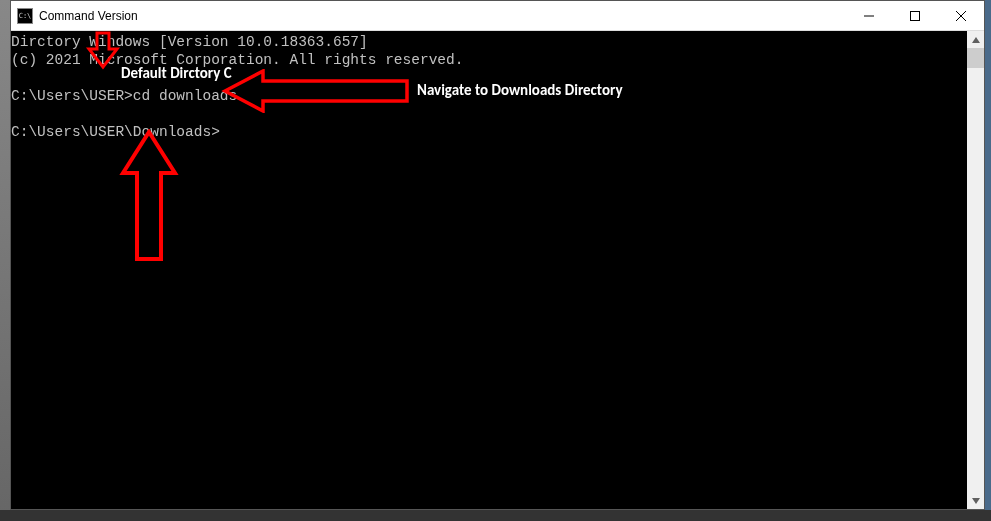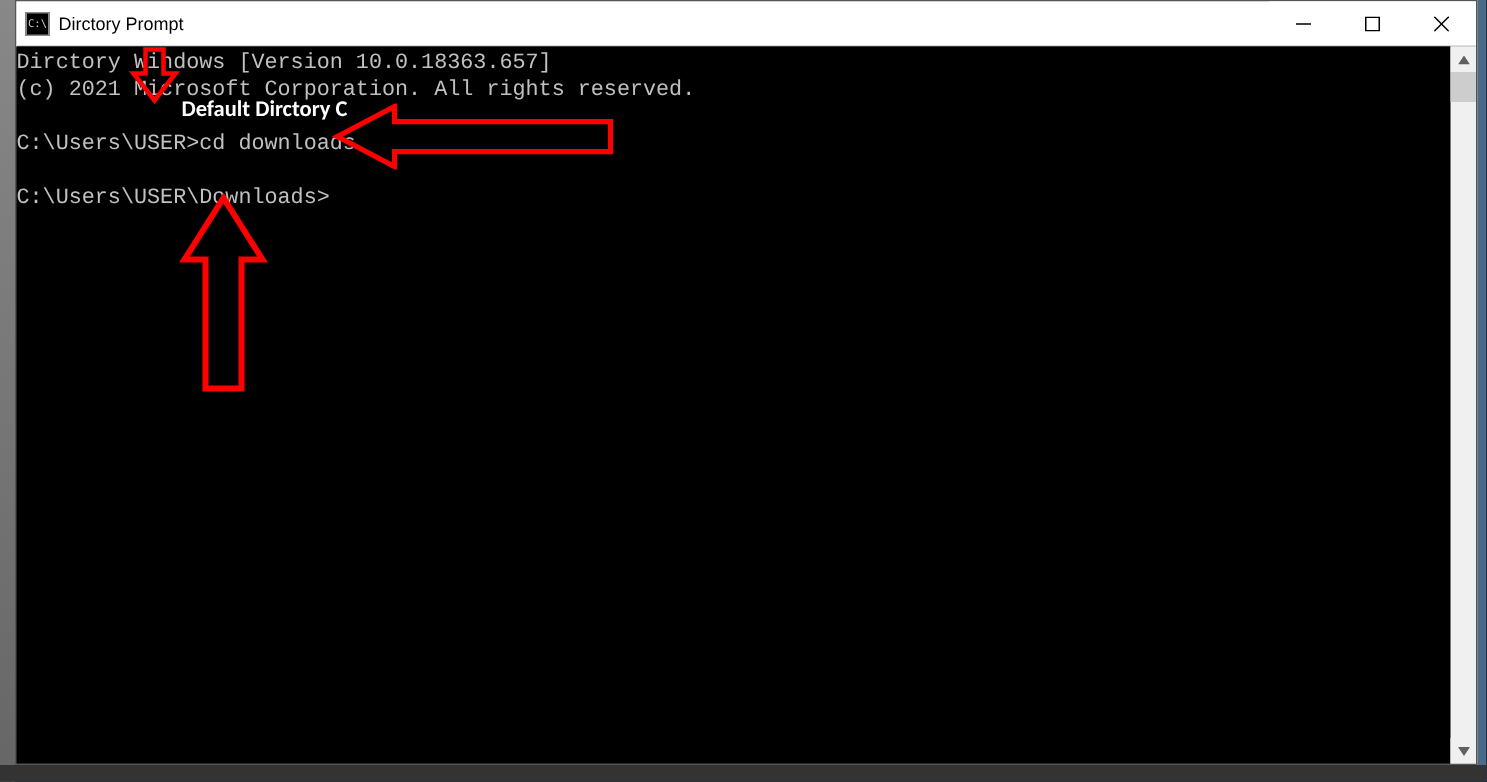--- a/index.html
+++ b/index.html
@@ -145,21 +145,21 @@
   </style>
 </head>
 <body>
 
 <div class="left-strip"></div>
 
 <div class="window">
   <div class="titlebar">
     <div class="titlebar-left">
       <div class="app-icon">C:\</div>
-      <div class="title-text">Dirctory Prompt</div>
+      <div class="title-text">Command Version</div>
     </div>
     <div class="window-controls">
       <div class="win-btn">
         <svg width="10" height="10">
             <line x1="0" y1="5" x2="10" y2="5" stroke="#000" stroke-width="1"></line>
           </svg>
       </div>
       <div class="win-btn">
         <svg width="10" height="10">
             <rect x="0.5" y="0.5" width="9" height="9" fill="none" stroke="#000" stroke-width="1"></rect>
@@ -197,20 +197,21 @@
     </div>
 
     <svg class="annot-svg" style="left:72px; top:0px;" width="40" height="50">
       <polygon points="14,2 26,2 26,18 34,18 20,36 6,18 14,18" fill="none" stroke="#ff0000" stroke-width="3"></polygon>
     </svg>
     <div class="annotation" style="left:110px; top:33px;">Default Dirctory C</div>
 
     <svg class="annot-svg" style="left:210px; top:38px;" width="190" height="44">
       <polygon points="4,22 42,2 42,12 186,12 186,32 42,32 42,42" fill="none" stroke="#ff0000" stroke-width="3.5"></polygon>
     </svg>
+    <div class="annotation" style="left:406px; top:50px;">Navigate to Downloads Directory</div>
 
     <svg class="annot-svg" style="left:108px; top:98px;" width="60" height="135">
       <polygon points="30,3 56,44 42,44 42,130 18,130 18,44 4,44" fill="none" stroke="#ff0000" stroke-width="4"></polygon>
     </svg>
 
   </div>
 </div>
 
 <div class="taskbar-hint"></div>
 

